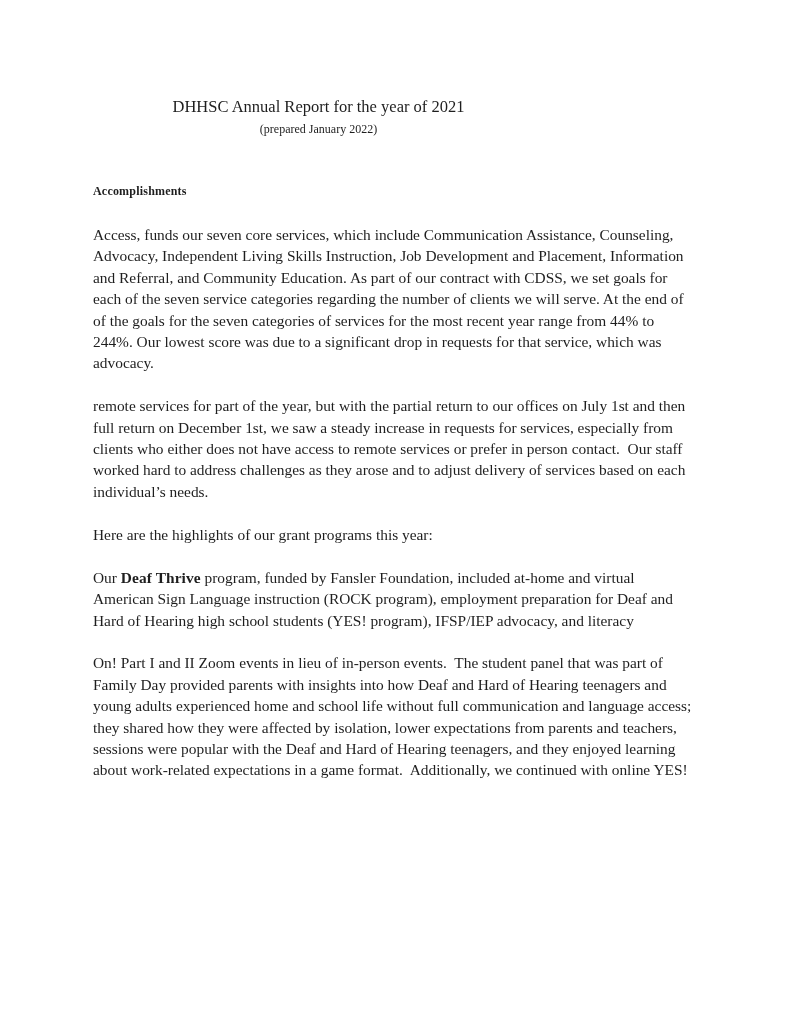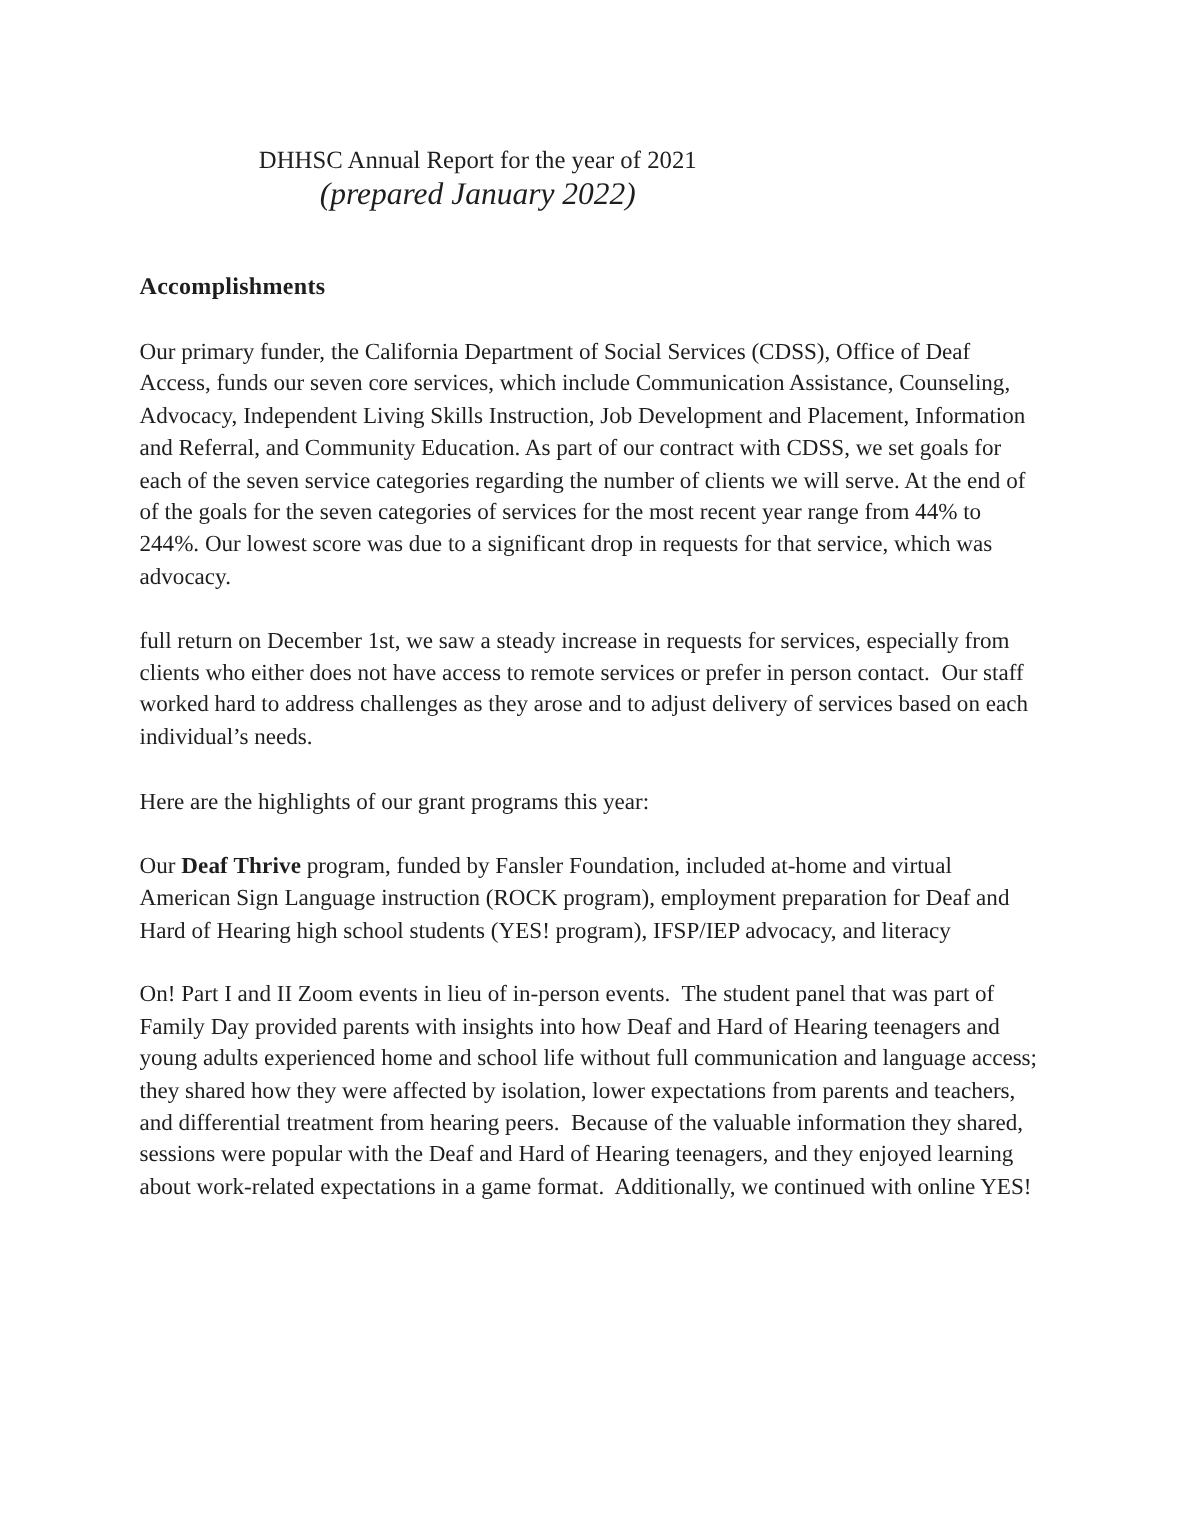--- a/index.html
+++ b/index.html
@@ -22,29 +22,28 @@
     font-family: "Liberation Serif", "DejaVu Serif", serif;
   }
   .doc-title {
     text-align: center;
     font-size: 16.5px;
     line-height: 23px;
     white-space: pre;
   }
   .doc-subtitle {
     text-align: center;
-    font-style: italic;
-    font-size: 21px;
+    font-size: 12px;
     line-height: 23px;
     white-space: pre;
   }
   .doc-heading {
     margin-top: 40px;
     font-weight: bold;
-    font-size: 16px;
+    font-size: 12px;
     line-height: 21.4px;
     letter-spacing: 0.2px;
     white-space: pre;
   }
   .doc-body .para {
     margin-top: 21.5px;
   }
   .doc-body .line {
     font-size: 15.4px;
     line-height: 21.4px;
@@ -57,46 +56,45 @@
 </style>
 </head>
 <body>
 
 <div class="page">
   <div class="doc-title">DHHSC Annual Report for the year of 2021</div>
   <div class="doc-subtitle">(prepared January 2022)</div>
   <div class="doc-heading">Accomplishments</div>
   <div class="doc-body">
       <div class="para">
-        <div class="line">Our primary funder, the California Department of Social Services (CDSS), Office of Deaf</div>
         <div class="line">Access, funds our seven core services, which include Communication Assistance, Counseling,</div>
         <div class="line">Advocacy, Independent Living Skills Instruction, Job Development and Placement, Information</div>
         <div class="line">and Referral, and Community Education. As part of our contract with CDSS, we set goals for</div>
         <div class="line">each of the seven service categories regarding the number of clients we will serve. At the end of</div>
         <div class="line">of the goals for the seven categories of services for the most recent year range from 44% to</div>
         <div class="line">244%. Our lowest score was due to a significant drop in requests for that service, which was</div>
         <div class="line">advocacy.</div>
       </div>
       <div class="para">
+        <div class="line">remote services for part of the year, but with the partial return to our offices on July 1st and then</div>
         <div class="line">full return on December 1st, we saw a steady increase in requests for services, especially from</div>
         <div class="line">clients who either does not have access to remote services or prefer in person contact.  Our staff</div>
         <div class="line">worked hard to address challenges as they arose and to adjust delivery of services based on each</div>
         <div class="line">individual’s needs.</div>
       </div>
       <div class="para">
         <div class="line">Here are the highlights of our grant programs this year:</div>
       </div>
       <div class="para">
         <div class="line">Our <strong>Deaf Thrive</strong> program, funded by Fansler Foundation, included at-home and virtual</div>
         <div class="line">American Sign Language instruction (ROCK program), employment preparation for Deaf and</div>
         <div class="line">Hard of Hearing high school students (YES! program), IFSP/IEP advocacy, and literacy</div>
       </div>
       <div class="para">
         <div class="line">On! Part I and II Zoom events in lieu of in-person events.  The student panel that was part of</div>
         <div class="line">Family Day provided parents with insights into how Deaf and Hard of Hearing teenagers and</div>
         <div class="line">young adults experienced home and school life without full communication and language access;</div>
         <div class="line">they shared how they were affected by isolation, lower expectations from parents and teachers,</div>
-        <div class="line">and differential treatment from hearing peers.  Because of the valuable information they shared,</div>
         <div class="line">sessions were popular with the Deaf and Hard of Hearing teenagers, and they enjoyed learning</div>
         <div class="line">about work-related expectations in a game format.  Additionally, we continued with online YES!</div>
       </div>
     </div>
 </div>
 
 </body></html>

